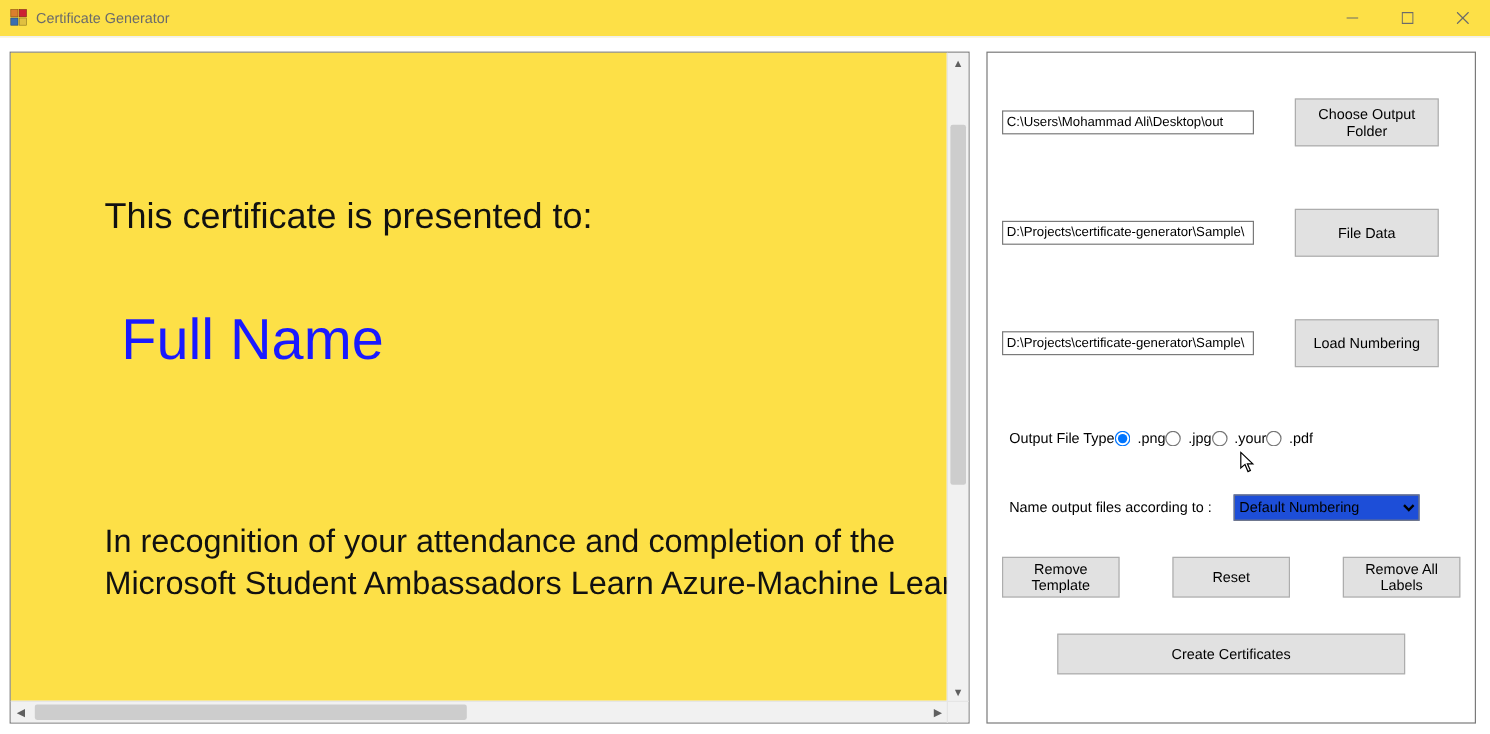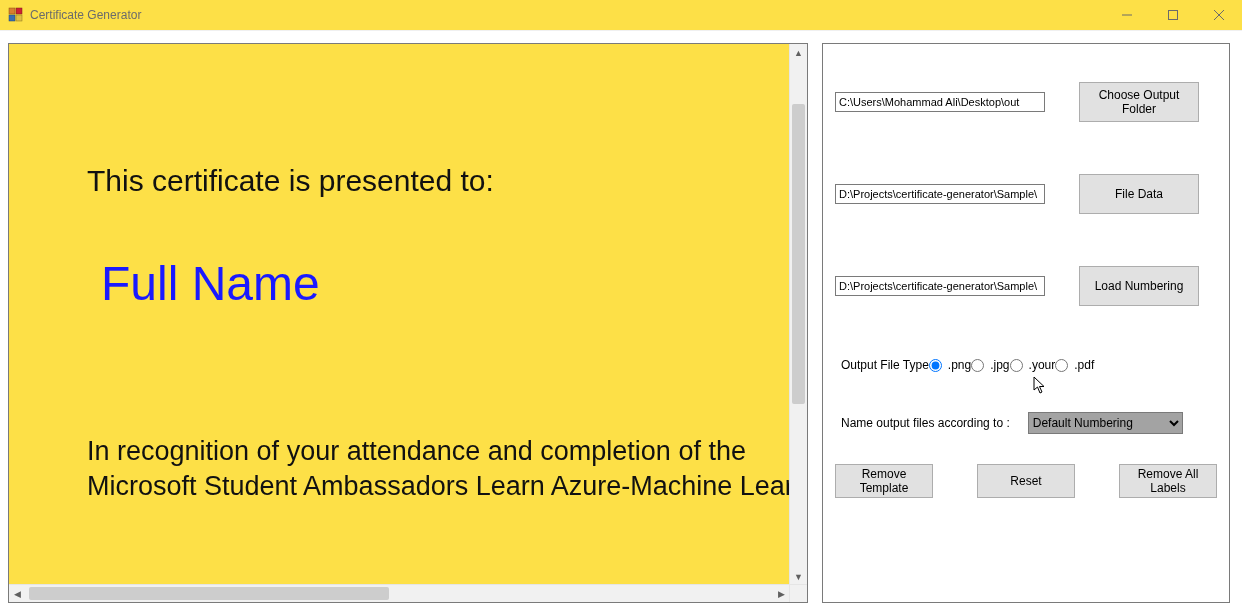--- a/index.html
+++ b/index.html
@@ -222,21 +222,21 @@
     align-items: center;
     gap: 18px;
     padding-left: 6px;
     margin-bottom: 30px;
     font-size: 12px;
   }
   .naming-row select {
     width: 155px;
     height: 22px;
     border: 1px solid #7a7a7a;
-    background: #a3a3a3;
+    background: #1d4ed8;
     font-family: inherit;
     font-size: 12px;
   }
 
   .action-row {
     display: flex;
     gap: 44px;
     justify-content: center;
     margin-bottom: 30px;
   }
@@ -359,20 +359,21 @@
         <option>Default Numbering</option>
       </select>
     </div>
 
     <div class="action-row">
       <button class="wbtn">Remove Template</button>
       <button class="wbtn">Reset</button>
       <button class="wbtn">Remove All Labels</button>
     </div>
 
+    <button class="create-btn">Create Certificates</button>
 
     <div class="cursor" style="left:210px; top:332px;">
       <svg width="14" height="18" viewBox="0 0 14 18">
         <path d="M1 1 L1 14 L4.5 11 L7 17 L9 16 L6.5 10.5 L11 10.5 Z" fill="#fff" stroke="#000" stroke-width="1"></path>
       </svg>
     </div>
 
   </div>
 
 </div>

